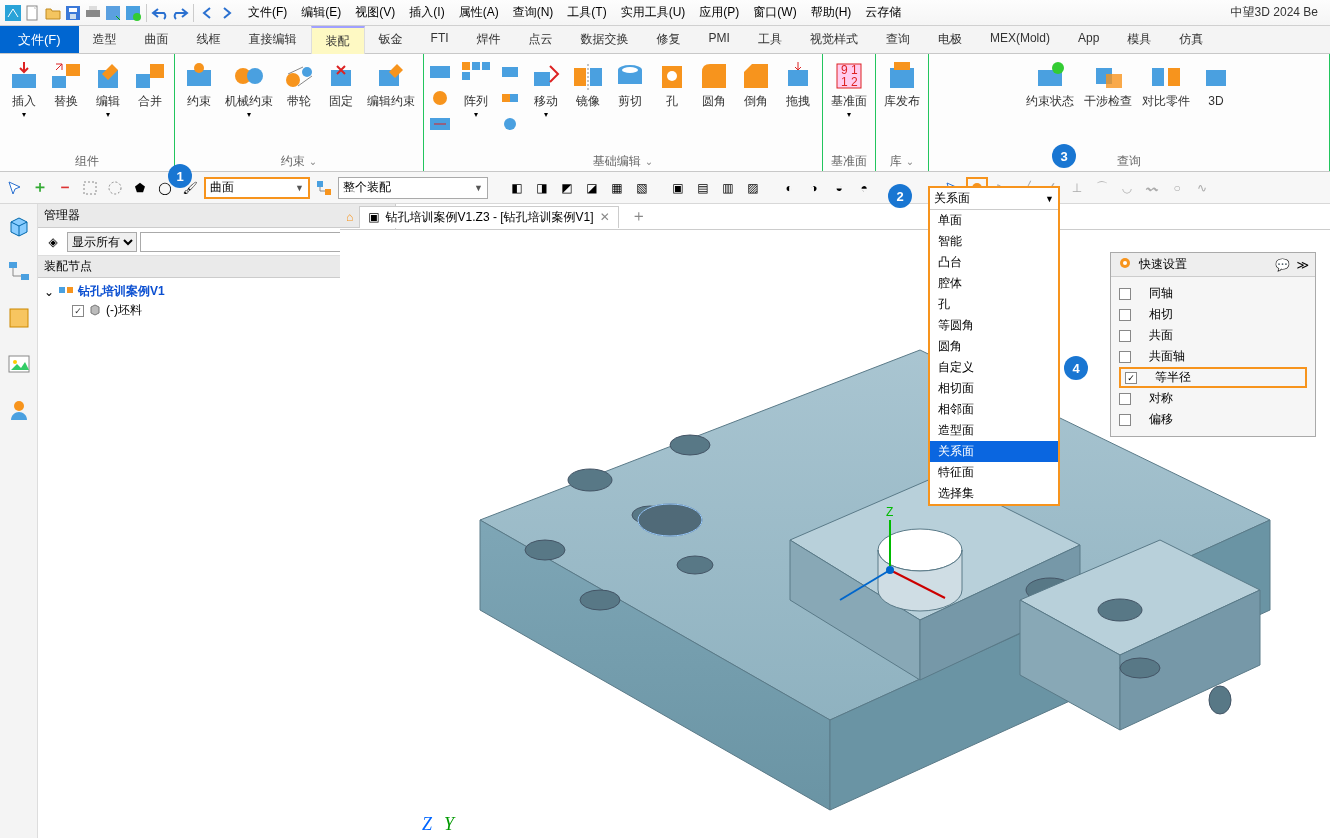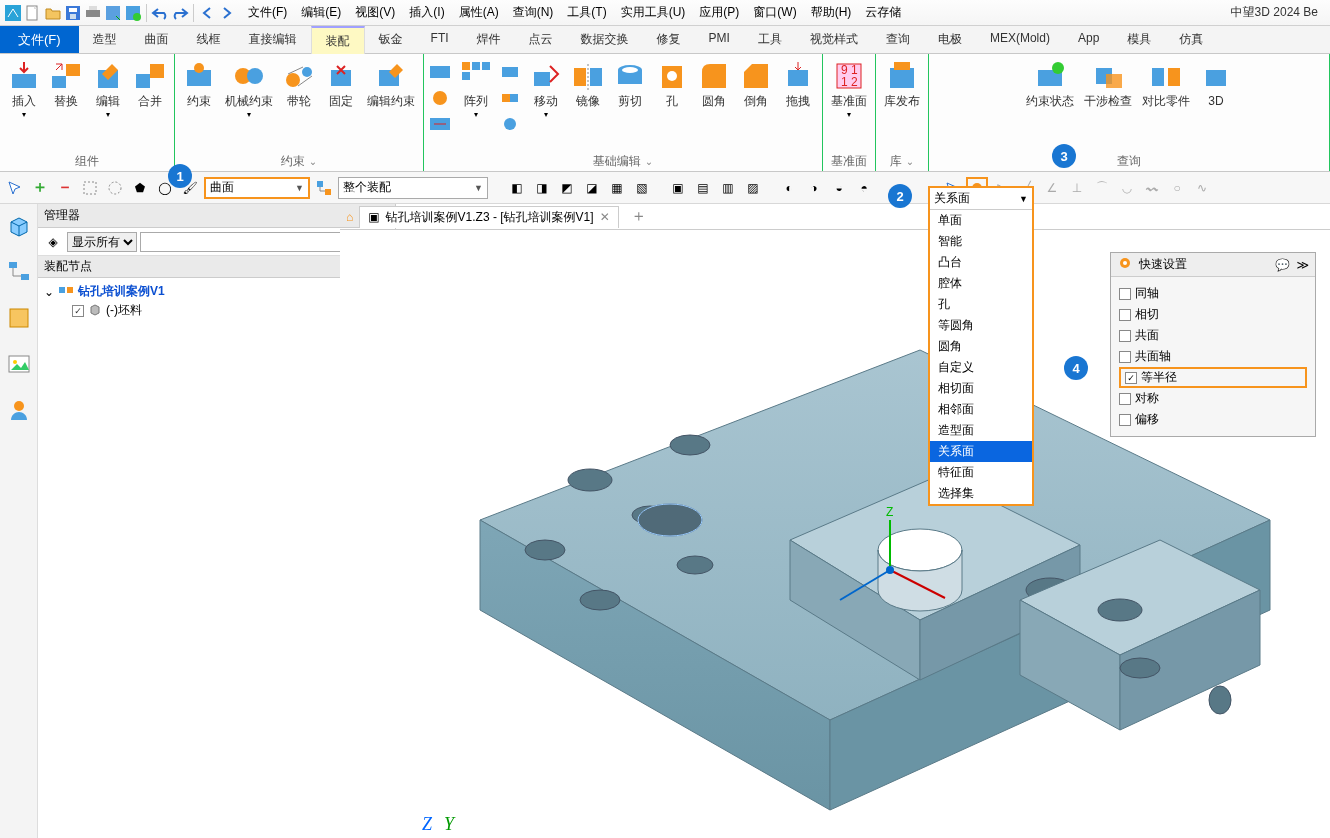--- a/index.html
+++ b/index.html
@@ -46,30 +46,30 @@
 .tree .child{margin-left:28px}
 .chk{width:12px;height:12px;border:1px solid #888;display:inline-flex;align-items:center;justify-content:center;font-size:9px;color:#333}
 .tabsbar{position:absolute;left:340px;right:0;top:204px;height:26px;border-bottom:1px solid #ccc;display:flex;align-items:center;padding:0 6px;gap:6px}
 .doctab{display:flex;align-items:center;gap:6px;padding:2px 8px;border:1px solid #ccc;border-bottom:none;background:#fff}
 .doctab .close{color:#888}
 .plus{color:#888;font-size:16px;padding:0 6px}
 .viewport{position:absolute;left:340px;right:0;top:230px;bottom:0;background:#fff;overflow:hidden}
 .mini-toolbar{position:absolute;top:28px;right:30px;display:flex;gap:4px}
 .mini-toolbar .mbtn{width:20px;height:20px}
 .model{position:absolute;left:20px;top:60px}
-.dropdown{position:absolute;border:2px solid #f7941d;background:#fff;z-index:40;width:106px}
+.dropdown{position:absolute;border:2px solid #f7941d;background:#fff;z-index:40;width:132px}
 .dropdown .dhead{display:flex;align-items:center;height:22px;padding:0 4px;border-bottom:1px solid #ccc;position:relative}
 .dropdown .dhead .arrow{position:absolute;right:4px;font-size:9px}
 .dropdown .ditem{padding:2px 8px;cursor:default}
 .dropdown .ditem.sel{background:#0a66e0;color:#fff}
 .quickpanel{position:absolute;right:14px;top:252px;width:206px;border:1px solid #aaa;background:#f6f6f6;z-index:30}
 .quickpanel .qhead{height:24px;display:flex;align-items:center;gap:6px;padding:0 6px;background:#eee;border-bottom:1px solid #ccc}
 .quickpanel .qhead .spacer{flex:1}
 .qlist{padding:6px 8px}
-.qitem{display:flex;align-items:center;gap:4px;padding:2px 0}
+.qitem{display:flex;align-items:center;gap:18px;padding:2px 0}
 .qitem.hl{border:2px solid #f7941d;padding:0 4px}
 .qchk{width:12px;height:12px;border:1px solid #888;background:#fff;display:inline-flex;align-items:center;justify-content:center;font-size:9px}
 .axislabel{position:absolute;font-family:serif;font-style:italic;font-size:18px}
 svg{overflow:visible}
 </style>
 </head>
 <body>
 
 <div class="topbar">
   <span class="tico">

